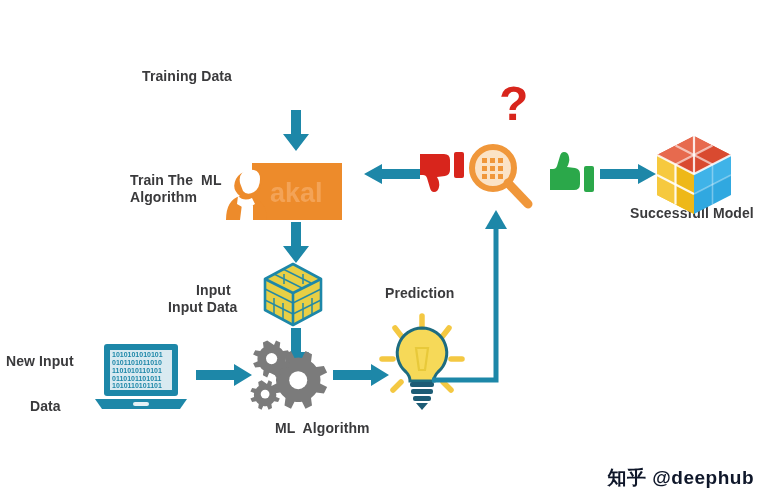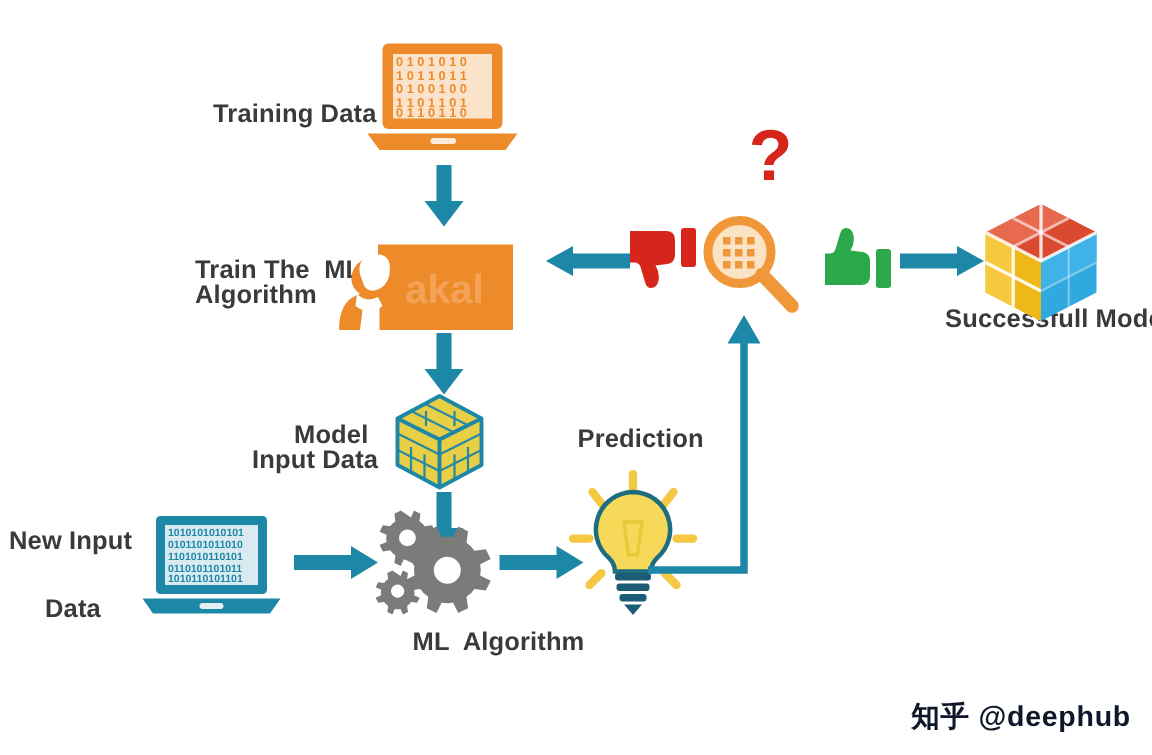--- a/index.html
+++ b/index.html
@@ -1,62 +1,47 @@
 <!DOCTYPE html>
 <html><head>
 <meta charset="utf-8">
 <style>
   html,body{margin:0;padding:0;background:#ffffff;}
   body{width:768px;height:503px;position:relative;overflow:hidden;
        font-family:"Liberation Sans","DejaVu Sans",sans-serif;}
   #stage{position:absolute;left:0;top:0;width:768px;height:503px;}
-  .lbl{position:absolute;color:#3a3a3c;font-weight:bold;font-size:17px;
+  .lbl{position:absolute;color:#3a3a3c;font-weight:bold;font-size:14px;
        line-height:16px;letter-spacing:.1px;white-space:pre;}
   .node{position:absolute;}
   .wm{position:absolute;right:14px;bottom:12px;color:#0f172a;font-size:19px;
       font-weight:bold;letter-spacing:.5px;user-select:none;}
   svg{display:block;overflow:visible;}
 </style>
 </head>
 <body>
 
 <div id="stage">
 
   <div class="lbl" style="left:142px;top:68px;">Training Data</div>
 
   <div class="lbl" style="left:130px;top:172px;">Train The  ML</div>
   <div class="lbl" style="left:130px;top:189px;">Algorithm</div>
 
-  <div class="lbl" style="left:196px;top:282px;">Model</div>
+  <div class="lbl" style="left:196px;top:282px;">Input</div>
   <div class="lbl" style="left:168px;top:299px;">Input Data</div>
 
   <div class="lbl" style="left:6px;top:353px;text-align:center;">New Input</div>
   <div class="lbl" style="left:30px;top:370px;margin-top:28px;">Data</div>
 
   <div class="lbl" style="left:248px;top:420px;padding-left:27px;">ML  Algorithm</div>
 
   <div class="lbl" style="left:385px;top:285px;">Prediction</div>
 
   <div class="lbl" style="left:630px;top:205px;">Successfull Model</div>
 
-  <div class="node" style="left:243px;top:27px;">
-    <svg width="104" height="80" viewBox="0 0 104 80">
-      <rect x="12" y="2" width="80" height="57" rx="4" fill="#ED8B2B"></rect>
-      <rect x="19" y="9" width="66" height="43" fill="#FBE3CB"></rect>
-      <g fill="#ED8B2B" font-family="'Liberation Sans',sans-serif" font-size="8.5" font-weight="bold">
-        <text x="21" y="17">0 1 0 1 0 1 0</text>
-        <text x="21" y="26">1 0 1 1 0 1 1</text>
-        <text x="21" y="35">0 1 0 0 1 0 0</text>
-        <text x="21" y="44">1 1 0 1 1 0 1</text>
-        <text x="21" y="51">0 1 1 0 1 1 0</text>
-      </g>
-      <path d="M2 62 h100 l-8 11 h-84 z" fill="#ED8B2B"></path>
-      <rect x="44" y="65" width="17" height="4" rx="2" fill="#FCEADA"></rect>
-    </svg>
-  </div>
 
   <div class="node" style="left:282px;top:110px;">
     <svg width="28" height="42" viewBox="0 0 28 42">
       <path d="M9 0 h10 v24 h8 L14 41 L1 24 h8 z" fill="#1D87A8"></path>
     </svg>
   </div>
 
   <div class="node" style="left:216px;top:160px;">
     <svg width="128" height="72" viewBox="0 0 128 72">
       <rect x="36" y="3" width="90" height="57" fill="#ED8B2B"></rect>

